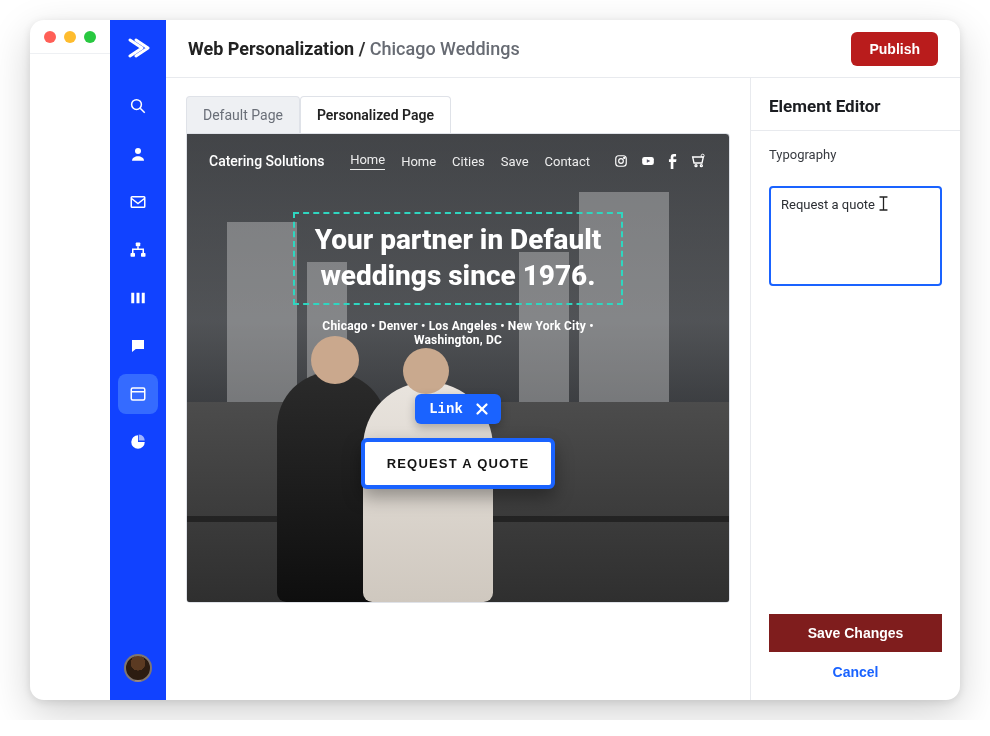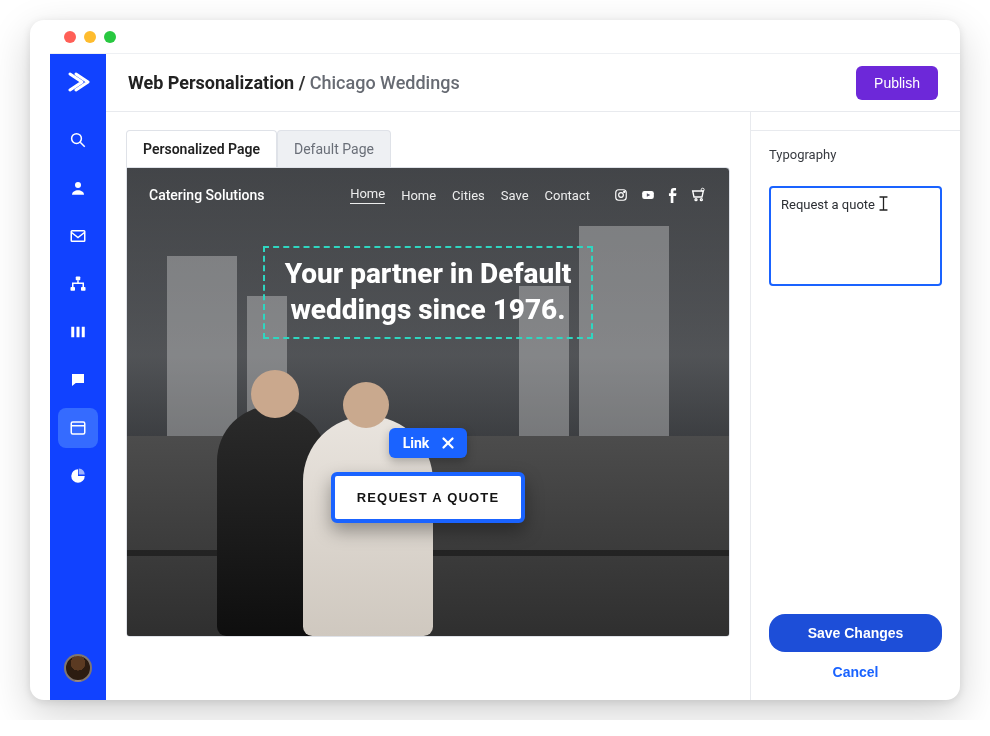--- a/index.html
+++ b/index.html
@@ -9,23 +9,22 @@
     display:flex;justify-content:center;align-items:flex-start;
     padding:20px;
   }
   .window {
     width: 930px;
     height: 680px;
     border-radius: 14px;
     background:#fff;
     box-shadow: 0 14px 40px rgba(0,0,0,0.18), 0 2px 8px rgba(0,0,0,0.10);
     overflow:hidden;
-    display:flex;flex-direction:column;
+    display:flex;
     position:relative;
-    padding-left:20px;
   }
   .titlebar {
     height:34px;
     display:flex;align-items:center;
     padding:0 14px;
     gap:8px;
     border-bottom:1px solid #eef0f3;
   }
   .dot{width:12px;height:12px;border-radius:50%;}
   .dot.red{background:#ff5f57;}
@@ -56,22 +55,22 @@
   .main{flex:1;display:flex;flex-direction:column;min-width:0;}
   .header{
     height:58px;display:flex;align-items:center;justify-content:space-between;
     padding:0 22px;border-bottom:1px solid #e8eaee;
   }
   .crumbs{font-size:18px;color:#333;}
   .crumbs .strong{font-weight:700;color:#222;}
   .crumbs .sep{color:#333;font-weight:700;}
   .crumbs .page{color:#676b73;font-weight:500;}
   .publish{
-    background:#6d28d9;color:#fff;border:none;border-radius:6px;
-    padding:9px 18px;font-size:14px;font-weight:400;cursor:pointer;
+    background:#b91c1c;color:#fff;border:none;border-radius:6px;
+    padding:9px 18px;font-size:14px;font-weight:700;cursor:pointer;
   }
   .content{flex:1;display:flex;min-height:0;}
   .canvas-wrap{flex:1;padding:18px 20px 20px 20px;min-width:0;overflow:hidden;}
   .tabs{display:flex;gap:0;}
   .tab{
     padding:10px 16px;font-size:14px;color:#6a6f78;background:#eef0f3;border:1px solid #dfe2e8;border-bottom:none;
     border-radius:4px 4px 0 0;cursor:pointer;
   }
   .tab.active{background:#fff;color:#222;font-weight:600;border-color:#dfe2e8;}
   .canvas{
@@ -114,20 +113,21 @@
   .headline{
     font-size:28px;font-weight:800;line-height:1.3;text-align:center;color:#fff;
     border:2px dashed #2fd6c0;padding:8px 20px;
   }
   .cities{margin-top:14px;font-size:12px;font-weight:700;text-align:center;letter-spacing:.2px;}
   .cta-wrap{position:absolute;left:0;right:0;top:260px;display:flex;flex-direction:column;align-items:center;z-index:4;}
   .link-pill{
     display:flex;align-items:center;gap:10px;background:#1a63ff;color:#fff;
     border-radius:6px;padding:6px 10px 6px 14px;font-weight:700;font-size:14px;
     box-shadow:0 4px 10px rgba(0,0,0,.25);
+    font-family:Liberation Mono, monospace;
   }
   .link-pill .x{display:inline-flex;}
   .cta{
     margin-top:14px;background:#fff;color:#141414;font-weight:800;letter-spacing:1.2px;
     font-size:13px;padding:14px 22px;border:4px solid #1a63ff;border-radius:6px;cursor:pointer;
     box-shadow:0 8px 18px rgba(0,0,0,.35);
   }
   
   .panel{
     width:210px;border-left:1px solid #e8eaee;padding:18px 18px 20px 18px;display:flex;flex-direction:column;
@@ -138,21 +138,21 @@
   .textbox{
     position:relative;
     border:2px solid #1a63ff;border-radius:4px;height:100px;padding:8px 10px;font-size:13px;color:#2b2e33;
     background:#fff;
   }
   .caret{
     display:inline-block;width:11px;height:15px;vertical-align:-2px;margin-left:3px;
   }
   .panel .grow{flex:1;}
   .save{
-    background:#1d4ed8;color:#fff;border:none;border-radius:16px;padding:11px 0;font-size:14px;font-weight:600;cursor:pointer;
+    background:#7f1d1d;color:#fff;border:none;border-radius:0;padding:11px 0;font-size:14px;font-weight:600;cursor:pointer;
   }
   .cancel{
     background:transparent;border:none;color:#1a63ff;font-size:14px;font-weight:600;margin-top:12px;cursor:pointer;
   }
   svg{display:block;}
 </style>
 </head>
 <body>
 
 <div class="window">
@@ -245,22 +245,22 @@
           <span class="strong">Web Personalization</span>
           <span class="sep"> / </span>
           <span class="page">Chicago Weddings</span>
         </div>
         <button class="publish">Publish</button>
       </div>
 
       <div class="content">
         <div class="canvas-wrap">
           <div class="tabs">
+            <div class="tab">Default Page</div>
             <div class="tab active">Personalized Page</div>
-            <div class="tab">Default Page</div>
           </div>
           <div class="canvas">
             <div class="sky">
               <div class="bld b1"></div>
                 <div class="bld b2"></div>
                 <div class="bld b3"></div>
                 <div class="bld b4"></div>
               <div class="water"></div>
                 <div class="rail"></div>
               <div class="couple">
@@ -306,38 +306,43 @@
                     </span>
                 </div>
               </div>
             </div>
 
             <div class="hero-center">
               <div class="headline">
                 <span>Your partner in Default</span><br>
                 <span>weddings since 1976.</span>
               </div>
+              <div class="cities">
+                <div>Chicago  •  Denver  •  Los Angeles  •  New York City  •</div>
+                <div>Washington, DC</div>
+              </div>
             </div>
 
             <div class="cta-wrap">
               <div class="link-pill">
                 <span>Link</span>
                 <span class="x">
                   <svg width="18" height="18" viewBox="0 0 24 24" stroke="#fff" stroke-width="3" fill="none" stroke-linecap="round">
                       <line x1="6" y1="6" x2="18" y2="18"></line>
                       <line x1="18" y1="6" x2="6" y2="18"></line>
                     </svg>
                 </span>
               </div>
               <button class="cta">REQUEST A QUOTE</button>
             </div>
           </div>
         </div>
 
         <div class="panel">
+          <h3>Element Editor</h3>
           <div class="hr"></div>
           <div class="lbl">Typography</div>
           <div class="textbox">
             <span>Request a quote</span><span class="caret"><svg width="11" height="15" viewBox="0 0 11 15">
                   <path d="M2 1h3M6 1h3M5.5 1v13M2 14h3M6 14h3" stroke="#222" stroke-width="1.3" fill="none" stroke-linecap="round"></path>
                 </svg></span>
           </div>
           <div class="grow"></div>
           <button class="save">Save Changes</button>
           <button class="cancel">Cancel</button>

